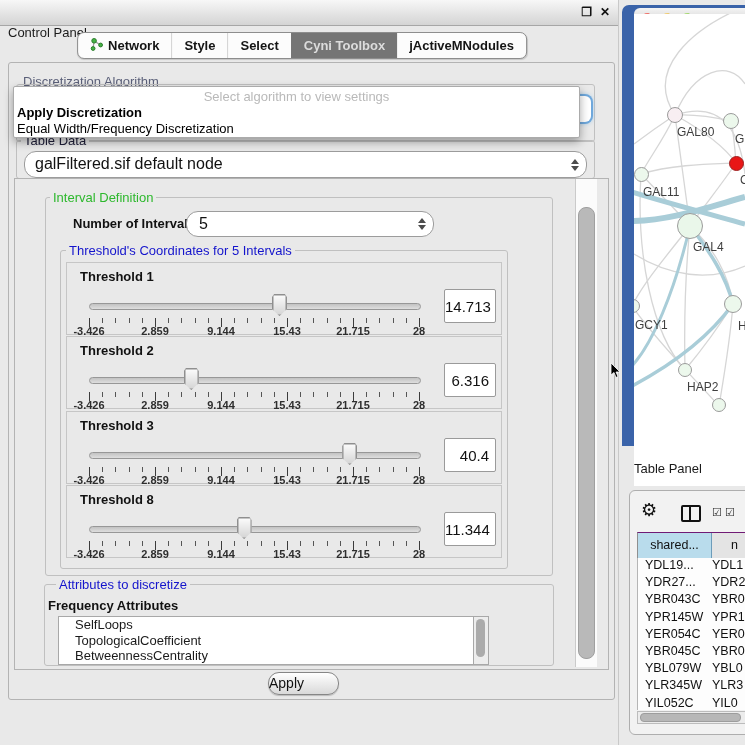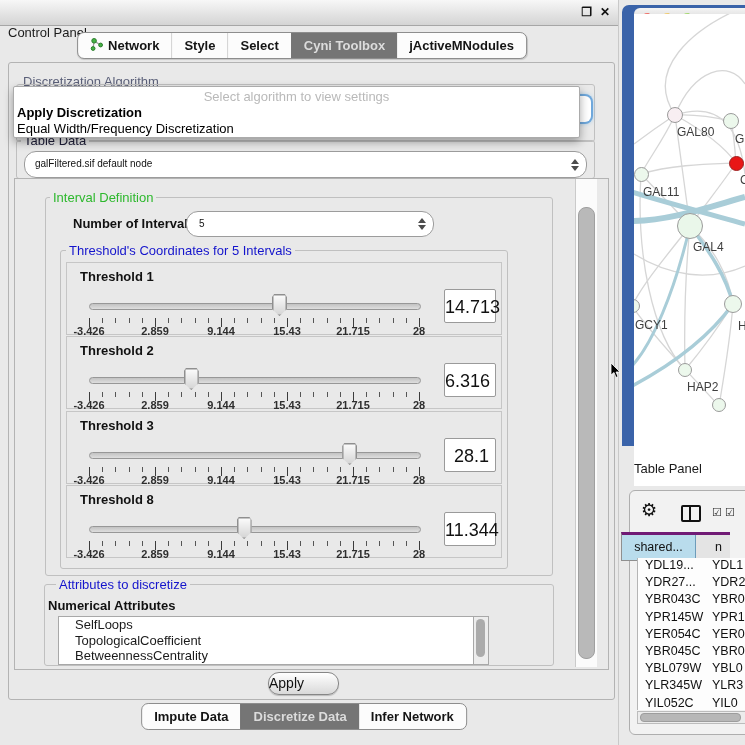--- a/index.html
+++ b/index.html
@@ -29,21 +29,21 @@
   #algo-box{left:16px;top:84px;width:577px;height:56px;}
   #algo-combo{position:absolute;left:20px;top:96px;width:571px;height:26px;background:#fff;border-radius:6px;box-shadow:0 0 0 2px #6fa8dc,0 0 5px 1px #8fc0e8;z-index:5;}
 
   #algo-popup{position:absolute;left:13px;top:86px;width:565px;height:50px;background:#fff;border:1px solid #ababab;border-radius:2px;box-shadow:0 4px 10px rgba(0,0,0,.35);z-index:30;}
   .popup-placeholder{margin-top:2px;text-align:center;font-size:13px;color:#b9b9b9;height:16px;line-height:16px;}
   .popup-opt{font-size:13px;height:16px;line-height:16px;padding-left:3px;color:#000;}
   .popup-opt.bold{font-weight:bold;}
 
   #tabledata-box{left:16px;top:140px;width:577px;height:37px;}
   #tabledata-label{left:21px;top:133px;color:#20203a;}
-  .combo{position:absolute;background:#fff;border:1px solid #9c9c9c;border-radius:12px;font-size:10px;color:#111;}
+  .combo{position:absolute;background:#fff;border:1px solid #9c9c9c;border-radius:12px;font-size:16px;color:#111;}
   .combo .val{position:absolute;left:10px;top:0;line-height:24px;white-space:nowrap;}
   .spinner{position:absolute;right:7px;top:50%;transform:translateY(-50%);width:8px;height:12px;}
   .spinner::before,.spinner::after{content:"";position:absolute;left:0;border-left:4px solid transparent;border-right:4px solid transparent;}
   .spinner::before{top:0;border-bottom:5px solid #4c4c4c;}
   .spinner::after{bottom:0;border-top:5px solid #4c4c4c;}
   #tabledata-combo{left:24px;top:151px;width:561px;height:25px;}
 
   #content-panel{position:absolute;left:14px;top:178px;width:593px;height:490px;border:1px solid #b3b3b3;background:#e9e9e9;}
   #vscroll{position:absolute;left:575px;top:179px;width:21px;height:488px;background:#fbfbfb;border-left:1px solid #cacaca;}
   #vscroll-thumb{position:absolute;left:578px;top:207px;width:15px;height:450px;background:#b9b9b9;border:1px solid #9f9f9f;border-radius:8px;}
@@ -58,21 +58,21 @@
 
   .threshold-block{position:absolute;left:66px;width:434px;height:71px;border:1px solid #c6c6c6;background:#e9e9e9;}
   .t-label{position:absolute;left:13px;top:6px;font-size:13px;font-weight:bold;color:#111;}
   .t-track{position:absolute;left:22px;top:40px;width:330px;height:5px;border:1px solid #979797;border-radius:4px;background:linear-gradient(#c2c2c2,#dedede);}
   .t-handle{position:absolute;top:31px;width:15px;height:22px;background:linear-gradient(#fefefe,#d2d2d2);clip-path:polygon(50% 100%,0 68%,0 14%,14% 0,86% 0,100% 14%,100% 68%);box-shadow:inset 0 0 0 1.5px #8f8f8f;}
   .t-ticks{position:absolute;left:22px;top:55px;width:330px;height:10px;}
   .t-ticks .tick{position:absolute;top:0;width:1px;height:5px;background:#555;}
   .t-ticks .tick.major{height:9px;background:#3c3c3c;}
   .t-ticklabels{position:absolute;left:22px;top:62px;width:330px;height:12px;}
   .t-ticklabels span{position:absolute;top:0;transform:translateX(-50%);font-size:11px;font-weight:bold;color:#2e2e2e;white-space:nowrap;}
-  .t-value{position:absolute;left:377px;top:26px;width:52px;height:34px;background:#fff;border:1px solid #9a9a9a;border-radius:2px;font-size:18px;color:#111;text-align:right;line-height:34px;padding-right:6px;box-sizing:border-box;}
+  .t-value{position:absolute;left:377px;top:26px;width:52px;height:34px;background:#fff;border:1px solid #9a9a9a;border-radius:2px;font-size:15px;color:#111;text-align:right;line-height:34px;padding-right:6px;box-sizing:border-box;}
 
   #attr-box{left:44px;top:584px;width:508px;height:80px;}
   #attr-label{left:56px;top:577px;color:#1414cc;}
   #attr-sublabel{position:absolute;left:48px;top:598px;font-size:13px;font-weight:bold;color:#111;}
   #attr-list{position:absolute;left:58px;top:616px;width:415px;height:47px;background:#fff;border:1px solid #a8a8a8;overflow:hidden;}
   #attr-list .item{font-size:13px;color:#1a1a1a;line-height:15.5px;padding-left:16px;white-space:nowrap;}
   #attr-scroll{position:absolute;left:473px;top:616px;width:14px;height:47px;background:#ededed;border:1px solid #a8a8a8;}
   #attr-scroll .thumb{position:absolute;left:2px;top:2px;width:9px;height:38px;background:#ababab;border-radius:5px;}
 
   #apply-btn{position:absolute;left:268px;top:672px;width:69px;height:21px;border:1px solid #868686;border-radius:11px;background:linear-gradient(#ffffff,#d9d9d9);font-size:14px;color:#111;text-align:left;line-height:20px;box-shadow:0 1px 1px rgba(0,0,0,.2);}
@@ -94,21 +94,21 @@
   
   #tp-title{position:absolute;left:634px;top:461px;font-size:13px;color:#1a1a1a;}
   #table-panel{position:absolute;left:629px;top:490px;width:116px;height:243px;background:#f2f2f2;border:1px solid #aeaeae;border-radius:6px 0 0 6px;}
   #gear-icon{position:absolute;left:641px;top:499px;font-size:18px;color:#111;}
   #split-icon{position:absolute;left:681px;top:505px;width:16px;height:13px;border:2px solid #111;border-radius:2px;}
   #split-icon::after{content:"";position:absolute;left:6px;top:0;width:2px;height:13px;background:#111;}
   .cb-icon{position:absolute;top:506px;font-size:11px;color:#222;}
   #cb-icon-1{left:712px;}
   #cb-icon-2{left:725px;}
 
-  #tp-header{position:absolute;left:621px;top:532px;height:25px;display:flex;border-top:3px solid #701a75;border-bottom:1px solid #8f8f8f;border-left:1px solid #8f8f8f;}
+  #tp-header{position:absolute;left:637px;top:532px;height:25px;display:flex;border-top:1px solid #701a75;border-bottom:1px solid #8f8f8f;border-left:1px solid #8f8f8f;}
   .tp-hcell{font-size:12.5px;color:#111;line-height:25px;box-sizing:border-box;}
   #tp-hcell-1{width:74px;background:#b9dcec;text-align:center;border-right:1px solid #6d9cba;}
   #tp-hcell-2{width:34px;background:#e4e4e4;padding-left:19px;}
   #tp-body{position:absolute;left:637px;top:558px;width:108px;height:152px;background:#fdfdfd;border-left:1px solid #b5b5b5;overflow:hidden;}
   .tp-row{display:flex;height:17.2px;font-size:12.5px;color:#111;}
   .tp-row .c1{width:74px;padding-left:7px;box-sizing:border-box;white-space:nowrap;}
   .tp-row .c2{width:34px;white-space:nowrap;}
   #tp-hscroll{position:absolute;left:637px;top:711px;width:107px;height:11px;background:#ececec;border:1px solid #bcbcbc;}
   #tp-hscroll .thumb{position:absolute;left:2px;top:1px;width:99px;height:7px;background:#b7b7b7;border:1px solid #9d9d9d;border-radius:4px;}
 
@@ -306,21 +306,21 @@
           <div class="tick major" style="left: 100%;"></div>
         </div>
       <div class="t-ticklabels">
           <span style="left: 0%;">-3.426</span>
           <span style="left: 20%;">2.859</span>
           <span style="left: 40%;">9.144</span>
           <span style="left: 60%;">15.43</span>
           <span style="left: 80%;">21.715</span>
           <span style="left: 100%;">28</span>
         </div>
-      <div class="t-value">28.1</div>
+      <div class="t-value">40.4</div>
     </div>
     <div class="threshold-block" style="top:485px">
       <div class="t-label">Threshold 8</div>
       <div class="t-track"></div>
       <div class="t-handle" style="left: 169.598px;"></div>
       <div class="t-ticks">
           <div class="tick major" style="left: 0%;"></div>
           <div class="tick" style="left: 4%;"></div>
           <div class="tick" style="left: 8%;"></div>
           <div class="tick" style="left: 12%;"></div>
@@ -353,43 +353,32 @@
           <span style="left: 40%;">9.144</span>
           <span style="left: 60%;">15.43</span>
           <span style="left: 80%;">21.715</span>
           <span style="left: 100%;">28</span>
         </div>
       <div class="t-value">11.344</div>
     </div>
 
     <div class="group-box" id="attr-box"></div>
     <span class="group-label" id="attr-label">Attributes to discretize</span>
-    <span id="attr-sublabel">Numerical Attributes</span>
+    <span id="attr-sublabel">Frequency Attributes</span>
     <div id="attr-list">
       <div class="item">SelfLoops</div>
       <div class="item">TopologicalCoefficient</div>
       <div class="item">BetweennessCentrality</div>
     </div>
     <div id="attr-scroll">
         <div class="thumb"></div>
       </div>
 
     <div id="apply-btn">Apply</div>
 
-    <div id="bottom-tabbar">
-      <div class="tab">
-          <span>Impute Data</span>
-        </div>
-      <div class="tab selected">
-          <span>Discretize Data</span>
-        </div>
-      <div class="tab">
-          <span>Infer Network</span>
-        </div>
-    </div>
   </div>
 
   <div id="net-frame"></div>
   <div id="net-titlebar">
     <span class="tl red"></span>
     <span class="tl yellow"></span>
     <span class="tl green"></span>
   </div>
   <div id="net-canvas">
     <svg width="111" height="392" viewBox="0 0 111 392">

